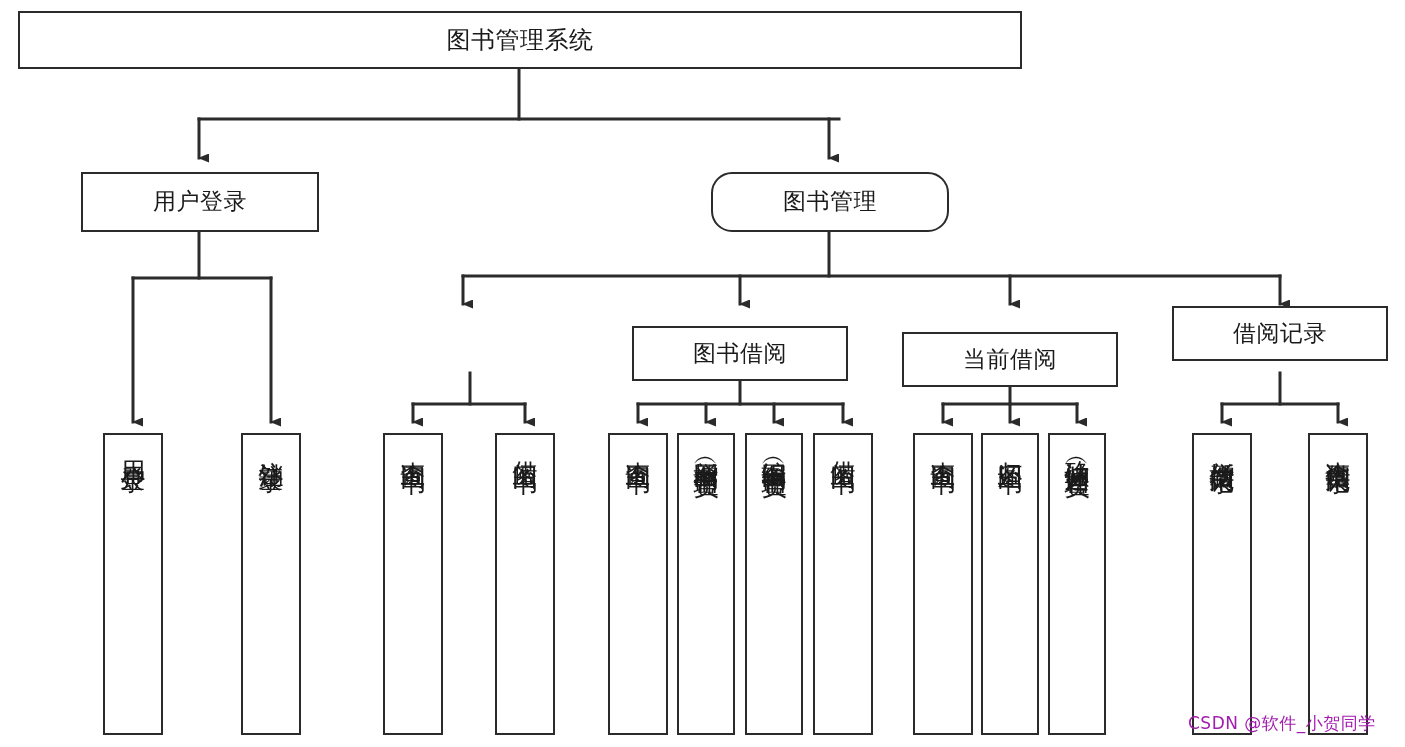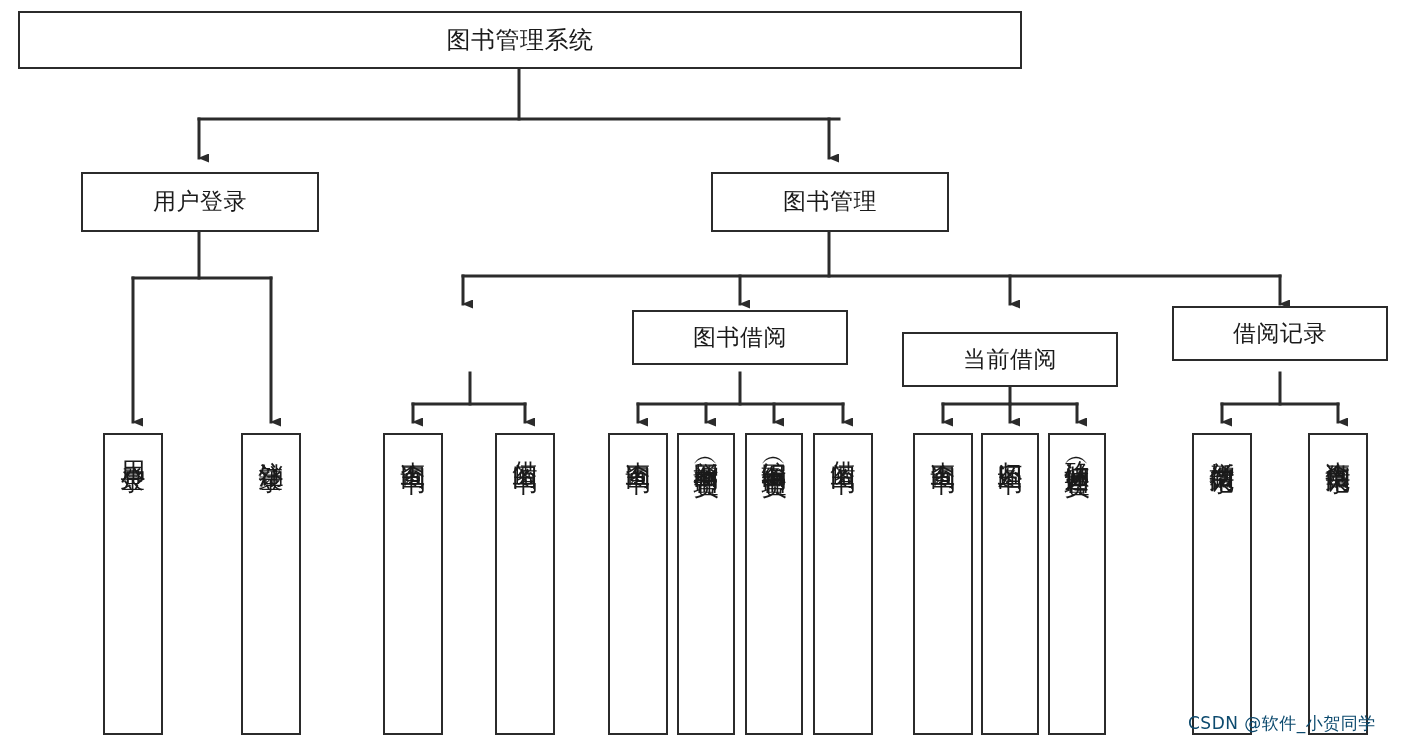--- a/index.html
+++ b/index.html
@@ -60,21 +60,21 @@
     line-height: 1.0;
     letter-spacing: 3px;
     white-space: nowrap;
   }
   .v-node.tall .label { letter-spacing: 2px; }
   .watermark {
     position: absolute;
     left: 1188px;
     top: 712px;
     font-size: 17px;
-    color: #0c4a6e;
+    color: #a21caf;
     letter-spacing: 0.5px;
     white-space: nowrap;
     font-family: "DejaVu Sans", "Liberation Sans", sans-serif;
   }
 </style>
 </head>
 <body>
 
 <div id="canvas">
 
@@ -129,26 +129,26 @@
   </svg>
 
   <div class="node h-node" id="n-root" style="left:18px; top:11px; width:1004px; height:58px;">
     <span class="label">图书管理系统</span>
   </div>
 
   <div class="node h-node" style="left:81px; top:172px; width:238px; height:60px;">
     <span class="label">用户登录</span>
   </div>
 
-  <div class="node h-node" style="left:711px; top:172px; width:238px; height:60px;">
+  <div class="node h-node" style="left:711px; top:172px; width:238px; height:60px;border-radius:21px;">
     <span class="label">图书管理</span>
   </div>
 
 
-  <div class="node h-node" style="left:632px; top:310px; width:216px; height:55px;">
+  <div class="node h-node" style="left:632px; top:326px; width:216px; height:55px;">
     <span class="label">图书借阅</span>
   </div>
 
   <div class="node h-node" style="left:902px; top:318px; width:216px; height:55px;margin-top:14px;">
     <span class="label">当前借阅</span>
   </div>
 
   <div class="node h-node" style="left:1172px; top:306px; width:216px; height:55px;">
     <span class="label">借阅记录</span>
   </div>

